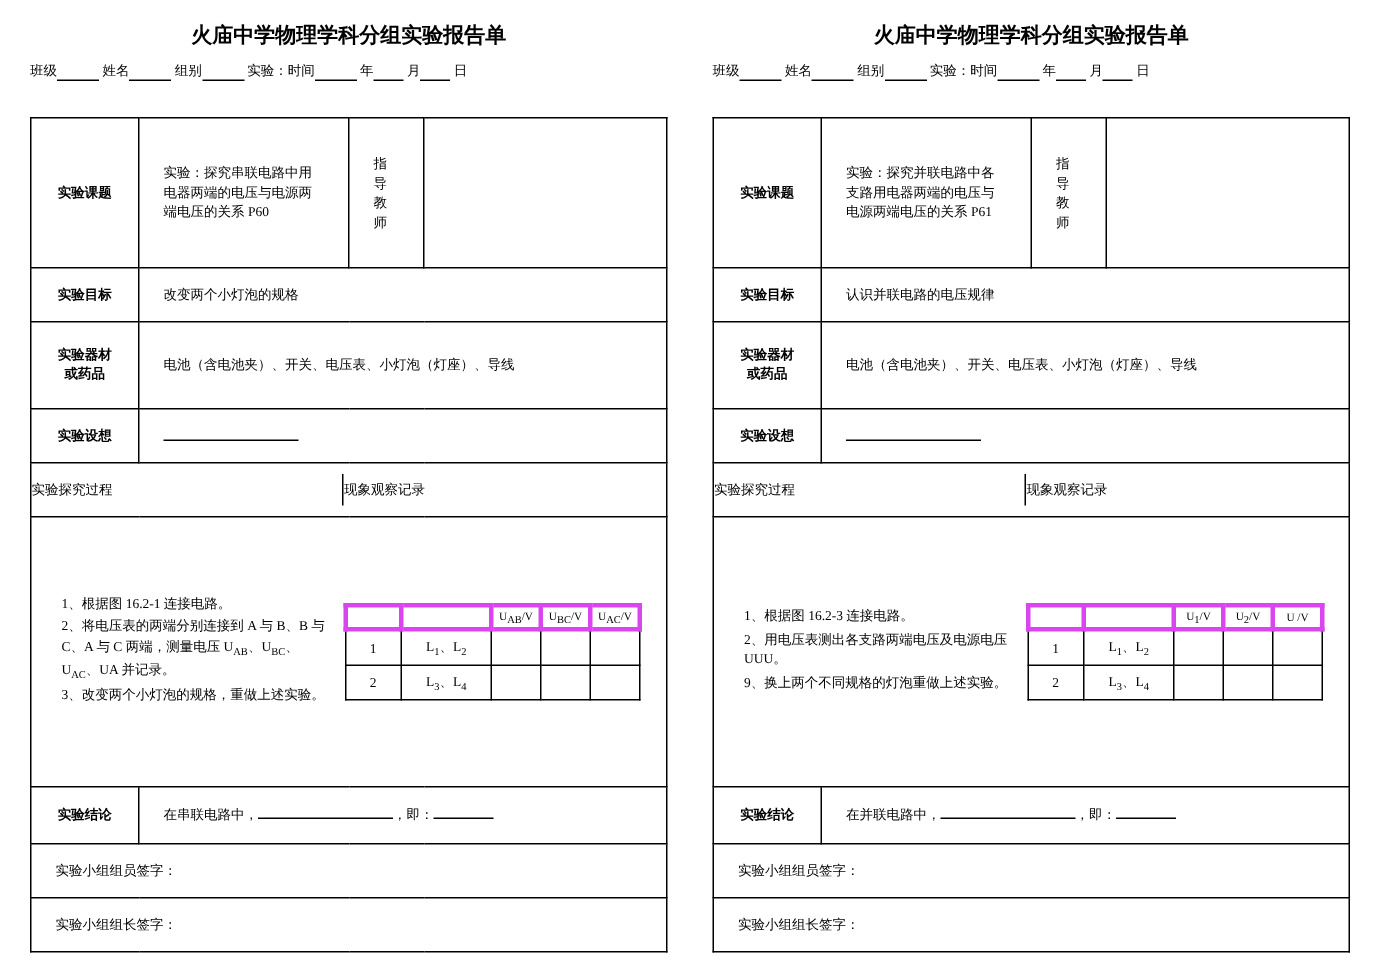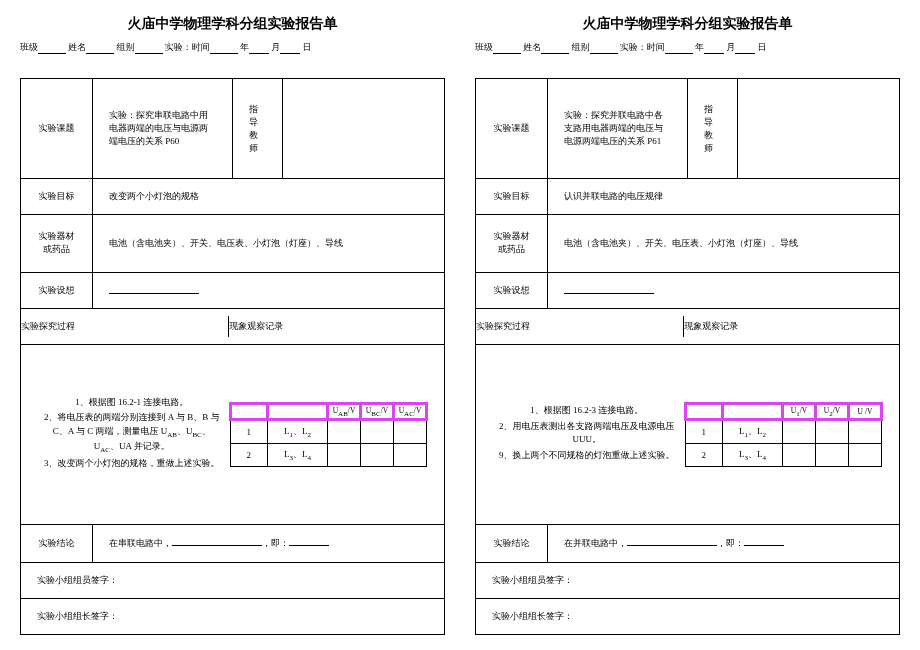--- a/index.html
+++ b/index.html
@@ -44,39 +44,39 @@
       border-collapse: collapse;
       width: 100%;
       flex: 1;
     }
     table.main td {
       border: 1px solid #000;
       padding: 4px 16px;
       vertical-align: middle;
       font-size: 9px;
     }
-    .label-cell { width: 72px; text-align: center; }
+    .label-cell { width: 72px; text-align: center; font-weight: bold; }
     .teacher-label { width: 50px; }
     .split-cell {
       padding: 0 !important;
     }
     .split-cell > .half {
       display: inline-block;
       width: 49%;
       padding: 4px 0;
       vertical-align: middle;
     }
     .proc-wrap {
       display: flex;
       align-items: center;
       gap: 6px;
       height: 100%;
     }
     .proc-text { flex: 1; line-height: 1.5; }
-    .proc-text li { margin-bottom: 2px; text-align: center; }
+    .proc-text li { margin-bottom: 2px; }
     .obs-table {
       border-collapse: collapse;
       font-size: 7.5px;
     }
     .obs-table td, .obs-table th {
       border: 3px solid #d946ef;
       padding: 1px 2px;
       text-align: center;
       min-width: 20px;
       height: 12px;

